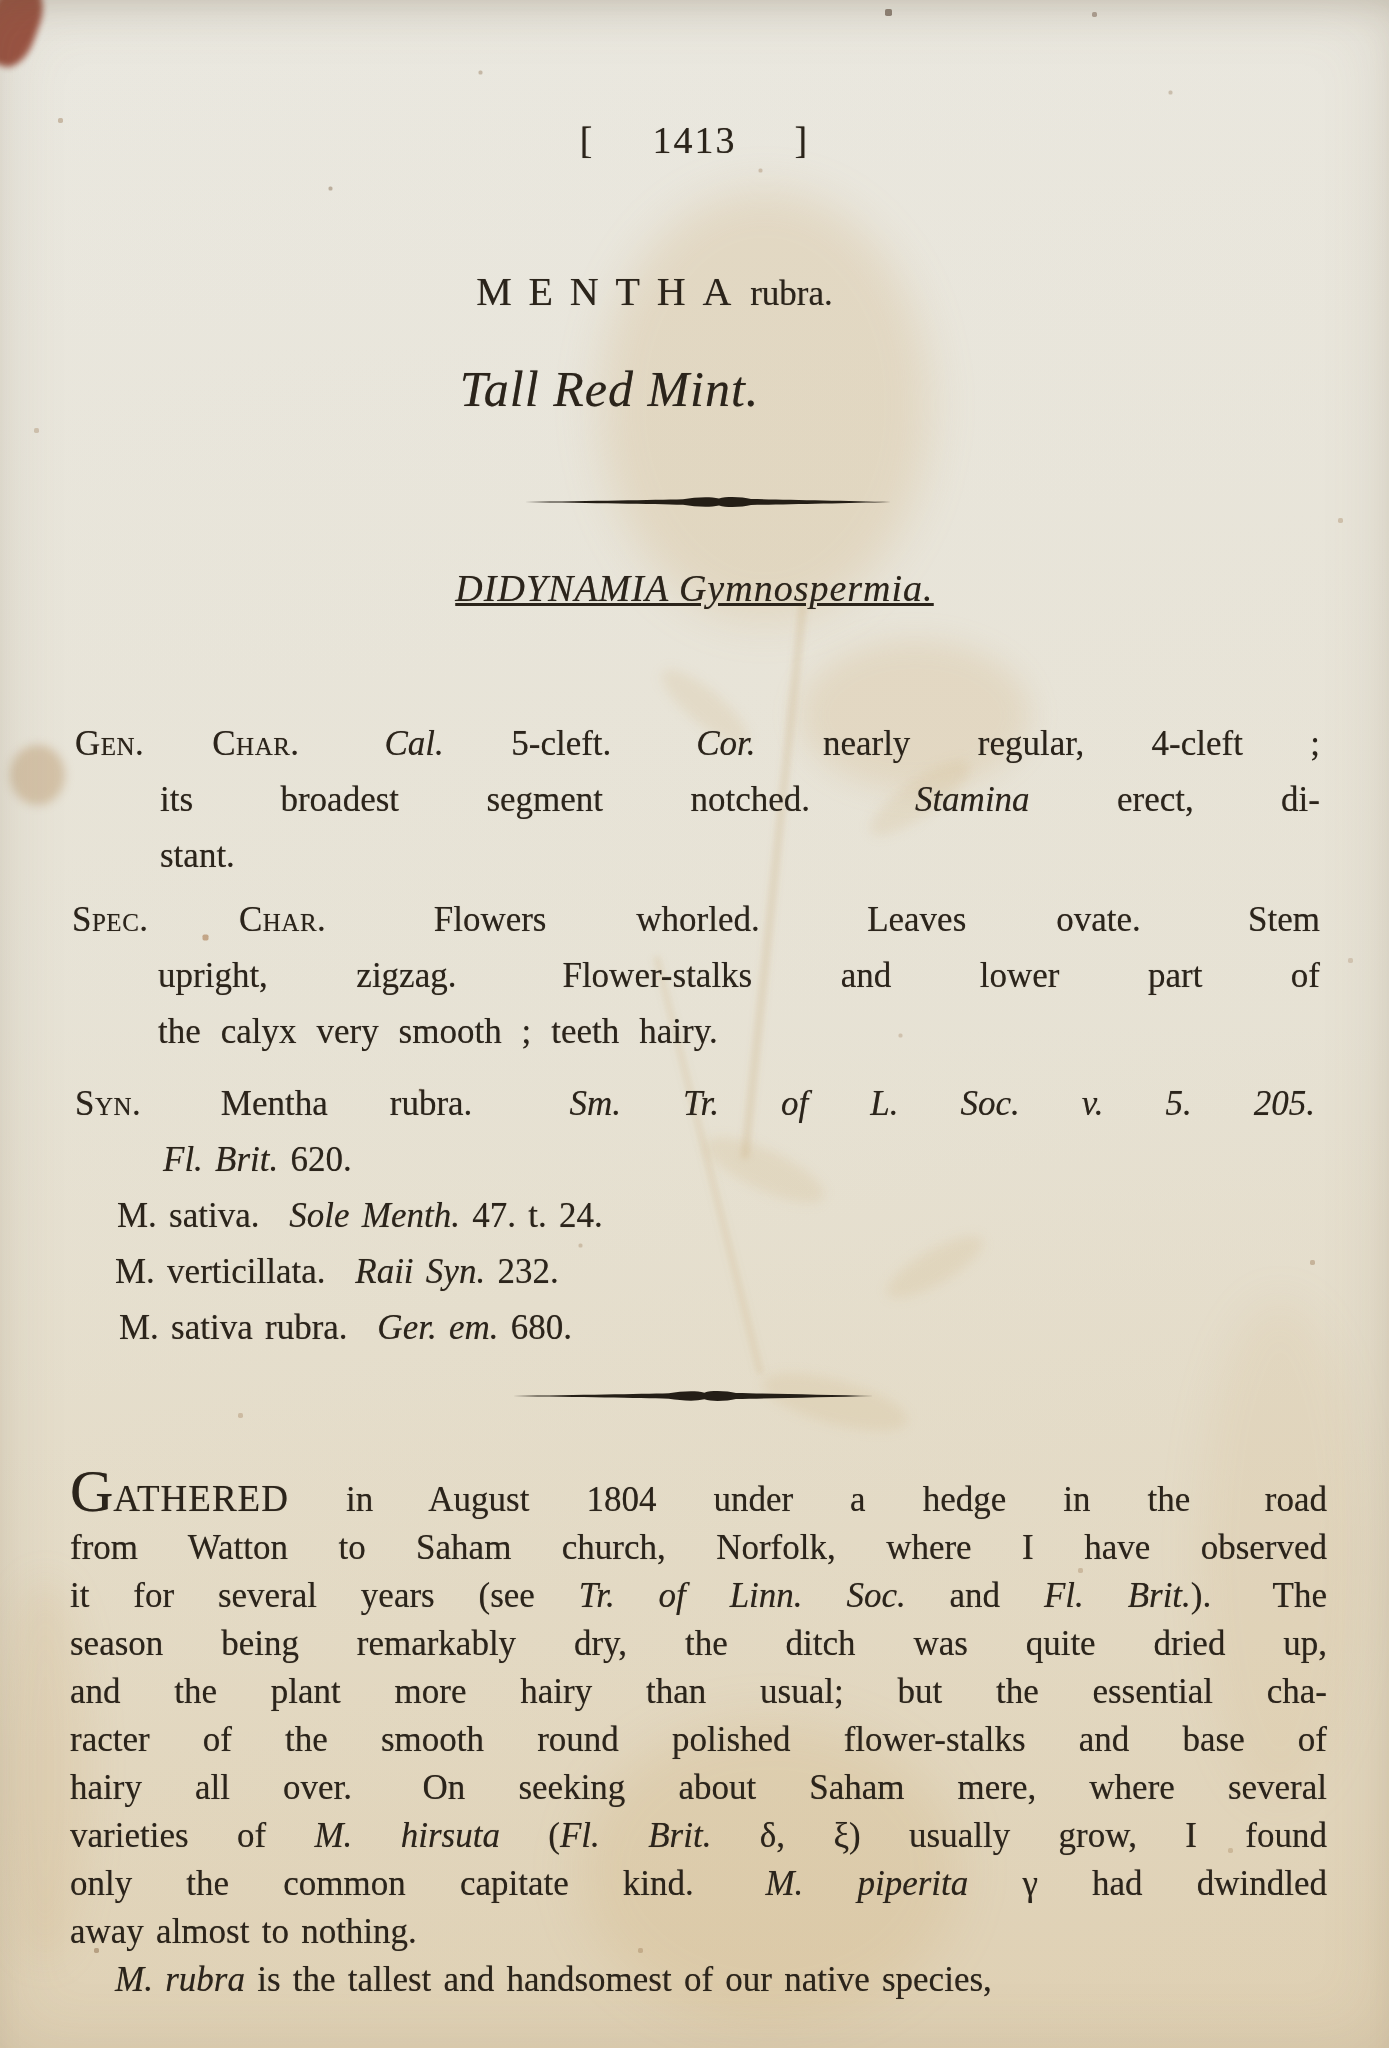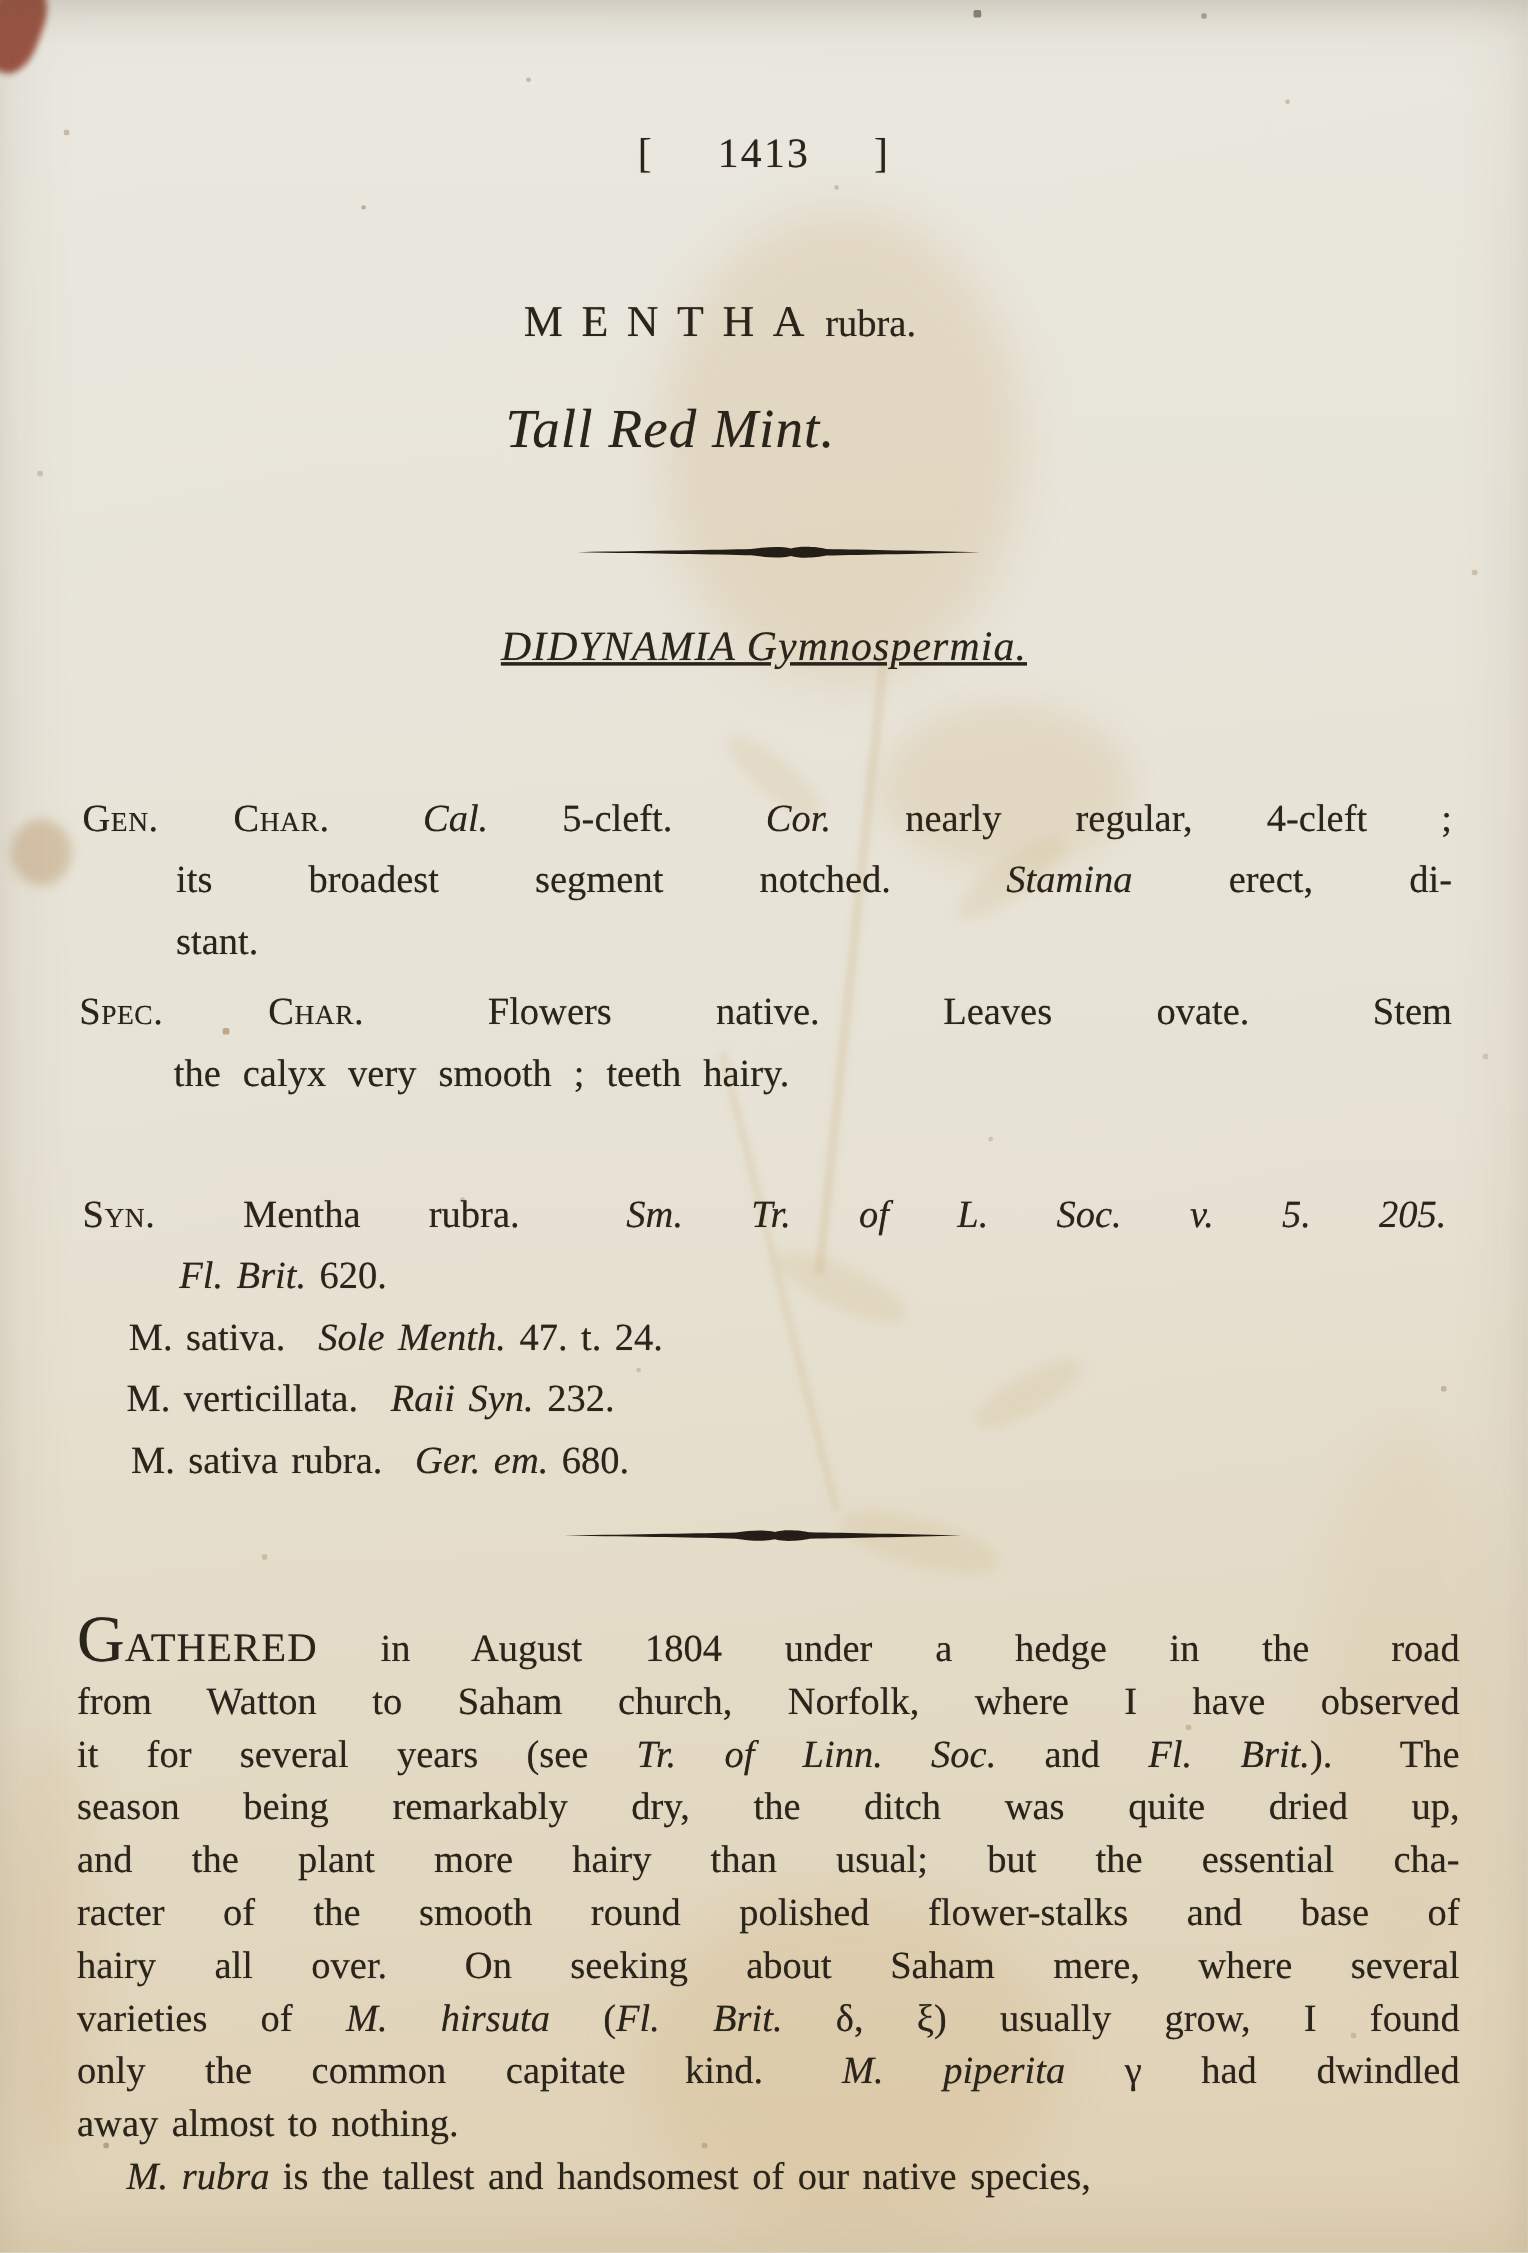--- a/index.html
+++ b/index.html
@@ -110,21 +110,22 @@
 
   <div class="txt classline">DIDYNAMIA Gymnospermia.</div>
 
   <div class="txt sect gen">
     <div class="ln jl"><span class="sc">Gen. Char.</span><span>  </span><span class="i">Cal.</span><span> 5-cleft.  </span><span class="i">Cor.</span><span> nearly regular, 4-cleft ;</span></div>
     <div class="ln jl ind-a"><span>its broadest segment notched.  </span><span class="i">Stamina</span><span> erect, di-</span></div>
     <div class="ln ind-a"><span>stant.</span></div>
   </div>
 
   <div class="txt sect spec">
-    <div class="ln jl"><span class="sc">Spec. Char.</span><span>  Flowers native.  Leaves ovate.  Stem</span></div>
+    <div class="ln jl"><span class="sc">Spec. Char.</span><span>  Flowers whorled.  Leaves ovate.  Stem</span></div>
+    <div class="ln jl ind-b"><span>upright, zigzag.  Flower-stalks and lower part of</span></div>
     <div class="ln ind-b wide"><span>the calyx very smooth ; teeth hairy.</span></div>
   </div>
 
   <div class="txt sect syn">
     <div class="ln jl"><span class="sc">Syn.</span><span>  Mentha rubra.   </span><span class="i">Sm. Tr. of L. Soc. v. 5. 205.</span></div>
     <div class="ln ind-c"><span class="i">Fl. Brit.</span><span> 620.</span></div>
     <div class="ln ind-d"><span>M. sativa.  </span><span class="i">Sole Menth.</span><span> 47. t. 24.</span></div>
     <div class="ln ind-e"><span>M. verticillata.  </span><span class="i">Raii Syn.</span><span> 232.</span></div>
     <div class="ln ind-f"><span>M. sativa rubra.  </span><span class="i">Ger. em.</span><span> 680.</span></div>
   </div>

